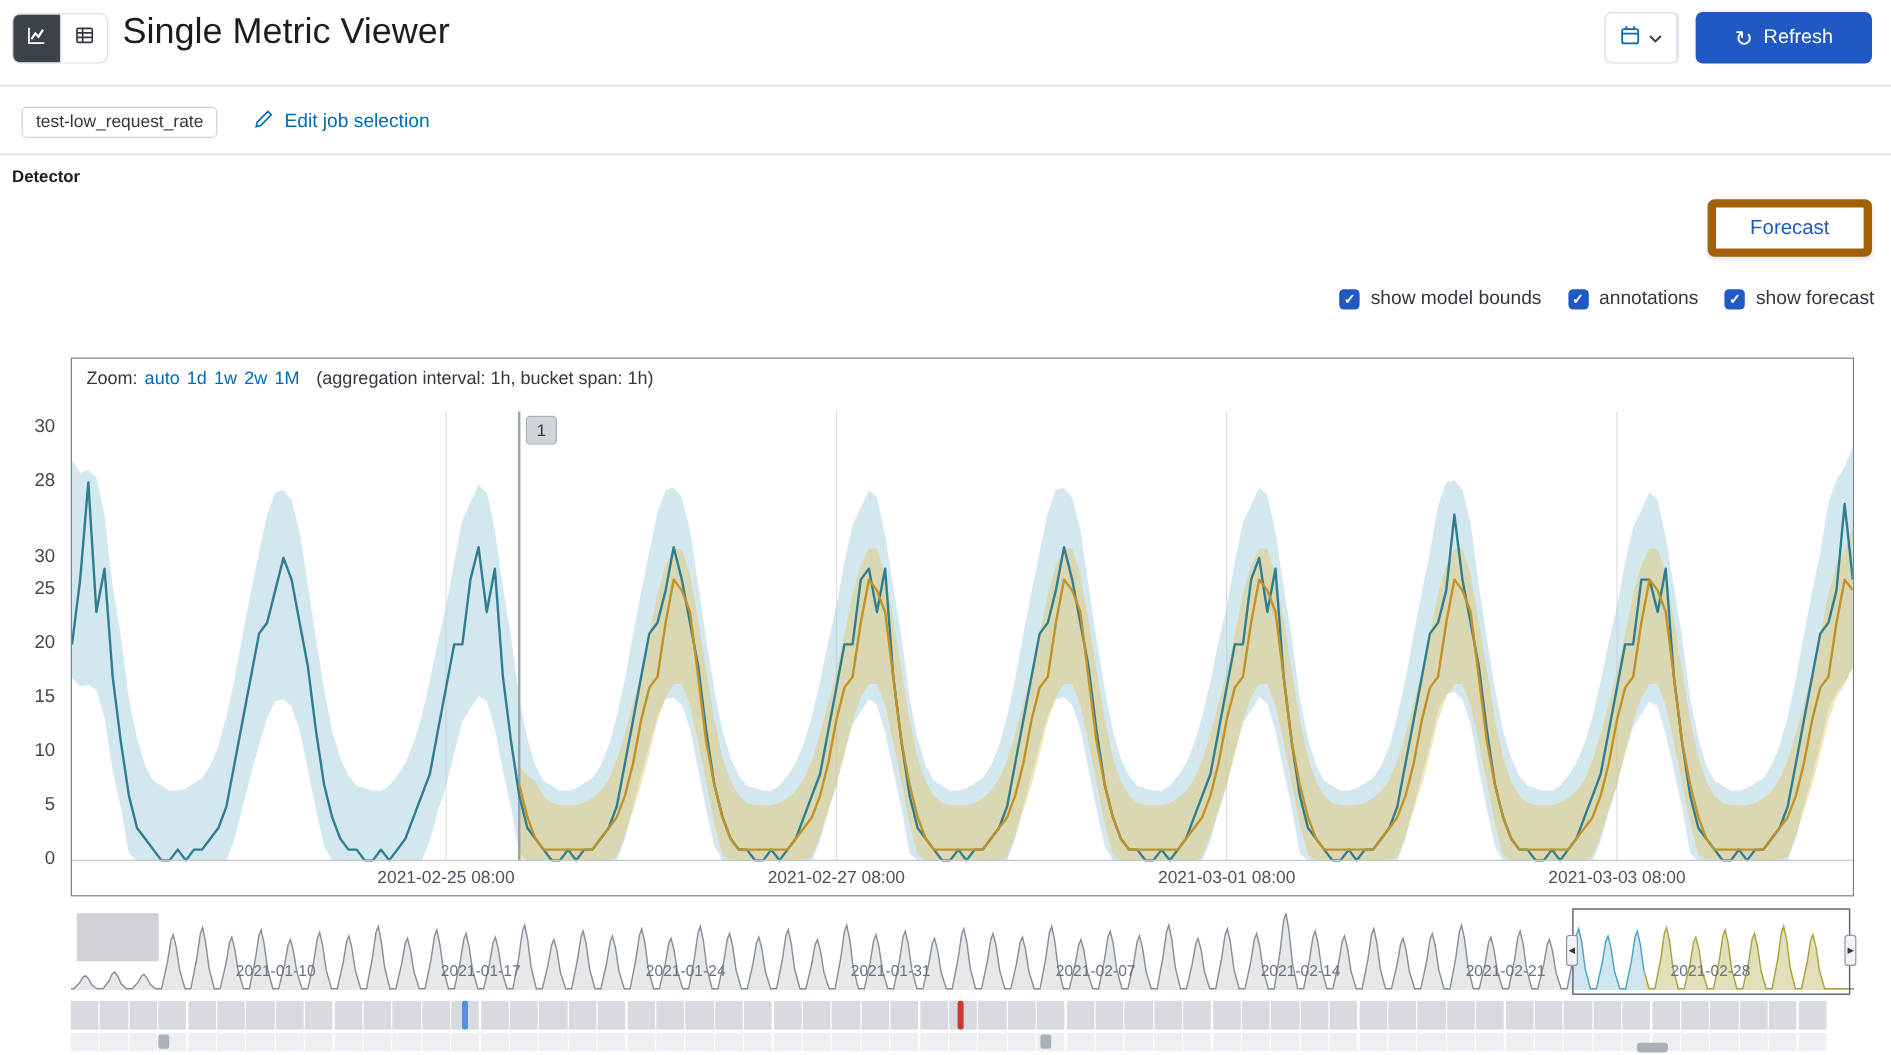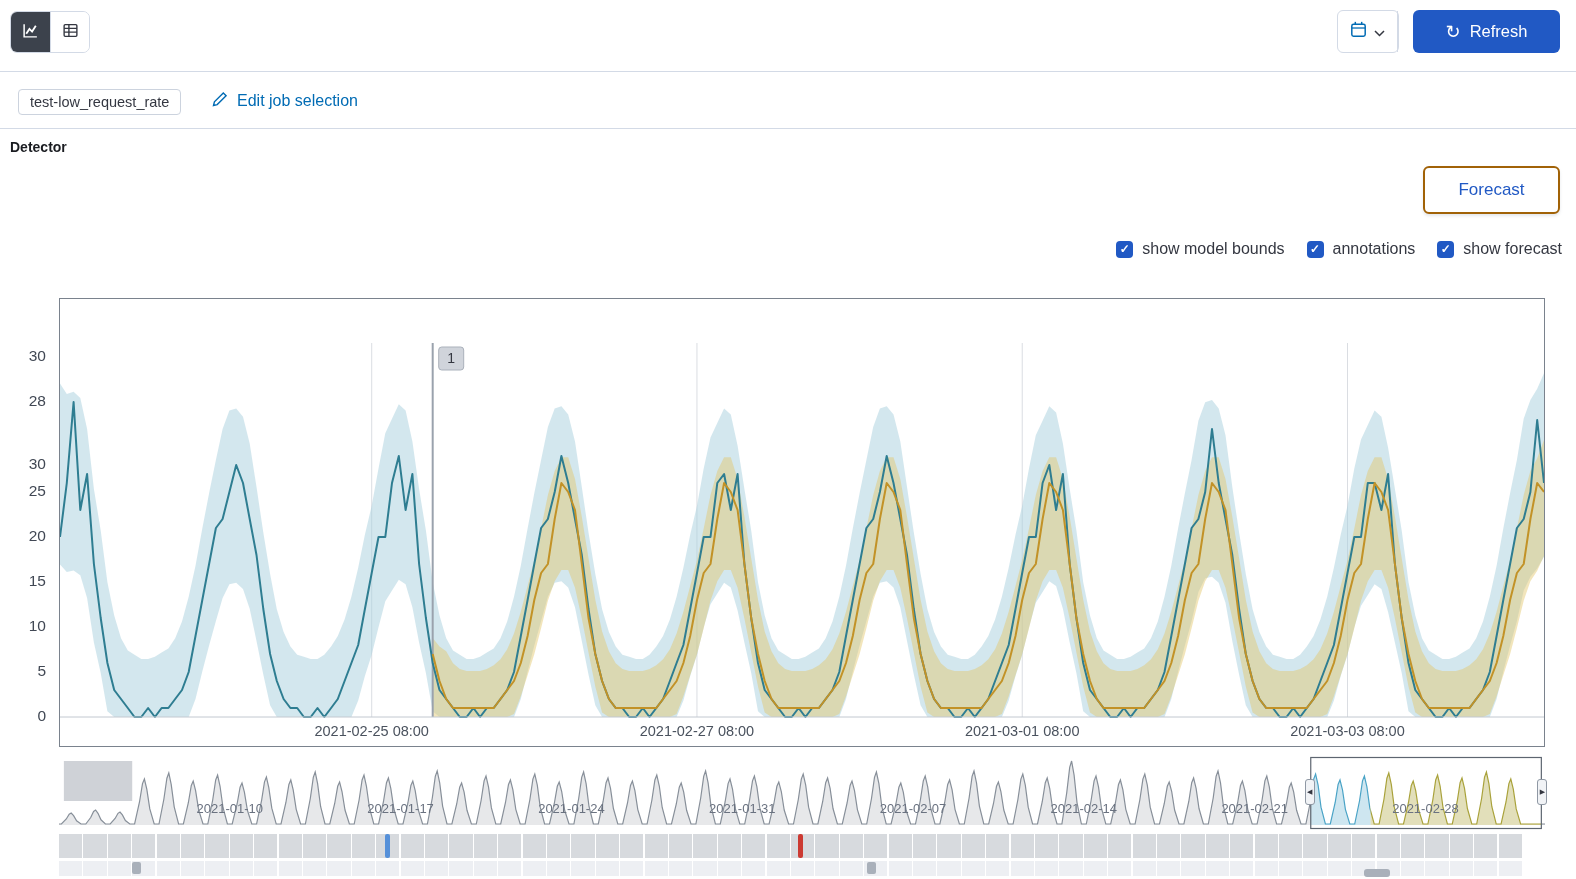--- a/index.html
+++ b/index.html
@@ -27,21 +27,21 @@
   .divider{left:0;right:0;height:1px;background:#d3dae6}
   
   .job-badge{left:18px;top:89px;padding:4px 11px;border:1px solid #ccd3de;border-radius:4px;
              font-size:14.5px;color:#343741;background:#fff}
   .edit-link{left:212px;top:91px;display:flex;align-items:center;gap:9px;color:#006bb4;font-size:16px;cursor:pointer}
   
   .detector-label{left:10px;top:139px;font-size:14px;font-weight:700;color:#1a1c21}
   .detector-select{left:10px;top:165px;width:211px;height:48px;background:#fafbfd;border:1px solid #d3dae6;
                    border-radius:6px;display:flex;align-items:center;justify-content:space-between;
                    padding:0 14px;font-size:16.5px;color:#343741;cursor:pointer;box-shadow:0 1px 2px rgba(152,162,179,.2)}
-  .forecast-btn{left:1423px;top:166px;width:137px;height:48px;background:#fff;border:2px solid #a16207;
+  .forecast-btn{left:1423px;top:166px;width:137px;height:48px;background:#fff;border:7px solid #a16207;
                 border-radius:6px;color:var(--accent);font-size:17px;font-weight:500;cursor:pointer;
                 font-family:inherit;box-shadow:0 2px 3px rgba(152,162,179,.25)}
   
   .chart-title{left:10px;top:246px;font-size:22.5px;color:#4e5968;font-weight:400}
   .cb-row{right:14px;top:240px;display:flex;align-items:center;gap:22px}
   .cb-item{display:flex;align-items:center;cursor:pointer}
   .cb-box{width:17px;height:17px;border-radius:4px;background:var(--accent);color:#fff;font-size:12px;
           font-weight:700;display:flex;align-items:center;justify-content:center}
   .cb-label{font-size:16px;color:#343741;margin-left:9px}
   
@@ -80,20 +80,21 @@
       <span>
         <svg width="17" height="17" viewBox="0 0 16 16">
             <rect x="2" y="2.5" width="12" height="11" rx="1" stroke="#343741" stroke-width="1.3" fill="none"></rect>
             <line x1="2" y1="6" x2="14" y2="6" stroke="#343741" stroke-width="1.3"></line>
             <line x1="2" y1="9.5" x2="14" y2="9.5" stroke="#343741" stroke-width="1.3"></line>
             <line x1="6.5" y1="2.5" x2="6.5" y2="13.5" stroke="#343741" stroke-width="1.3"></line>
           </svg>
       </span>
     </div>
   </div>
+  <h1 class="abs page-title">Single Metric Viewer</h1>
 
   <div class="abs datepicker">
     <div class="cal-btn">
       <span>
         <svg width="17" height="17" viewBox="0 0 16 16">
             <rect x="1.7" y="3" width="12.6" height="11.3" rx="1.6" stroke="#006bb4" stroke-width="1.4" fill="none"></rect>
             <line x1="5" y1="0.8" x2="5" y2="3.6" stroke="#006bb4" stroke-width="1.4"></line>
             <line x1="11" y1="0.8" x2="11" y2="3.6" stroke="#006bb4" stroke-width="1.4"></line>
             <line x1="1.7" y1="6.6" x2="14.3" y2="6.6" stroke="#006bb4" stroke-width="1.2"></line>
           </svg>
@@ -147,20 +148,29 @@
       <div class="y-label" style="top: 662px;">5</div>
       <div class="y-label" style="top: 617px;">10</div>
       <div class="y-label" style="top: 572px;">15</div>
       <div class="y-label" style="top: 527px;">20</div>
       <div class="y-label" style="top: 482px;">25</div>
       <div class="y-label" style="top: 455px;">30</div>
       <div class="y-label" style="top: 392px;">28</div>
       <div class="y-label" style="top: 347px;">30</div>
     </div>
   <div class="abs main-chart-box" id="main-chart-box">
+    <div class="zoom-row">
+      <span>Zoom:</span>
+      <span class="zoom-link">auto</span>
+      <span class="zoom-link">1d</span>
+      <span class="zoom-link">1w</span>
+      <span class="zoom-link">2w</span>
+      <span class="zoom-link">1M</span>
+      <span class="zoom-suffix">(aggregation interval: 1h, bucket span: 1h)</span>
+    </div>
   <svg class="main-svg" width="1484" height="413" viewBox="0 0 1484 413" style="position:absolute;left:0;top:34px">
         <line x1="311.7077625570776" y1="10" x2="311.7077625570776" y2="384" stroke="#dadde2" stroke-width="1"></line>
         <text x="311.7077625570776" y="403" text-anchor="middle" font-size="14.5" fill="#4a525e" font-family="&quot;Liberation Sans&quot;,sans-serif">2021-02-25 08:00</text>
         <line x1="636.9680365296804" y1="10" x2="636.9680365296804" y2="384" stroke="#dadde2" stroke-width="1"></line>
         <text x="636.9680365296804" y="403" text-anchor="middle" font-size="14.5" fill="#4a525e" font-family="&quot;Liberation Sans&quot;,sans-serif">2021-02-27 08:00</text>
         <line x1="962.2283105022831" y1="10" x2="962.2283105022831" y2="384" stroke="#dadde2" stroke-width="1"></line>
         <text x="962.2283105022831" y="403" text-anchor="middle" font-size="14.5" fill="#4a525e" font-family="&quot;Liberation Sans&quot;,sans-serif">2021-03-01 08:00</text>
         <line x1="1287.4885844748858" y1="10" x2="1287.4885844748858" y2="384" stroke="#dadde2" stroke-width="1"></line>
         <text x="1287.4885844748858" y="403" text-anchor="middle" font-size="14.5" fill="#4a525e" font-family="&quot;Liberation Sans&quot;,sans-serif">2021-03-03 08:00</text>
         <path d="M0.0,50.6L6.8,60.9L13.6,58.8L20.3,65.0L27.1,96.1L33.9,156.1L40.7,197.5L47.4,249.3L54.2,282.4L61.0,305.2L67.8,317.6L74.5,321.7L81.3,325.9L88.1,325.9L94.9,323.8L101.6,319.6L108.4,315.5L115.2,305.2L122.0,288.6L128.7,263.8L135.5,232.7L142.3,195.5L149.1,160.3L155.9,127.1L162.6,96.1L169.4,77.5L176.2,75.4L183.0,83.7L189.7,110.6L196.5,154.1L203.3,199.6L210.1,241.0L216.8,276.2L223.6,298.9L230.4,313.4L237.2,321.7L243.9,323.8L250.7,325.9L257.5,325.9L264.3,321.7L271.1,313.4L277.8,303.1L284.6,286.5L291.4,263.8L298.2,234.8L304.9,201.7L311.7,172.7L318.5,135.4L325.3,100.2L332.0,85.7L338.8,71.3L345.6,77.5L352.4,108.5L359.1,156.1L365.9,197.5L372.7,249.3L379.5,282.4L386.2,305.2L393.0,317.6L399.8,321.7L406.6,325.9L413.4,325.9L420.1,323.8L426.9,319.6L433.7,315.5L440.5,305.2L447.2,288.6L454.0,263.8L460.8,232.7L467.6,195.5L474.3,160.3L481.1,127.1L487.9,94.0L494.7,75.4L501.4,73.3L508.2,81.6L515.0,108.5L521.8,154.1L528.5,199.6L535.3,241.0L542.1,276.2L548.9,298.9L555.7,313.4L562.4,321.7L569.2,323.8L576.0,325.9L582.8,325.9L589.5,321.7L596.3,313.4L603.1,303.1L609.9,286.5L616.6,263.8L623.4,234.8L630.2,201.7L637.0,172.7L643.7,135.4L650.5,104.4L657.3,89.9L664.1,75.4L670.8,81.6L677.6,112.7L684.4,156.1L691.2,197.5L698.0,249.3L704.7,282.4L711.5,305.2L718.3,317.6L725.1,321.7L731.8,325.9L738.6,325.9L745.4,323.8L752.2,319.6L758.9,315.5L765.7,305.2L772.5,288.6L779.3,263.8L786.0,232.7L792.8,195.5L799.6,160.3L806.4,127.1L813.2,94.0L819.9,75.4L826.7,73.3L833.5,81.6L840.3,108.5L847.0,154.1L853.8,199.6L860.6,241.0L867.4,276.2L874.1,298.9L880.9,313.4L887.7,321.7L894.5,323.8L901.2,325.9L908.0,325.9L914.8,321.7L921.6,313.4L928.3,303.1L935.1,286.5L941.9,263.8L948.7,234.8L955.5,201.7L962.2,172.7L969.0,135.4L975.8,102.3L982.6,87.8L989.3,73.3L996.1,79.5L1002.9,110.6L1009.7,156.1L1016.4,197.5L1023.2,249.3L1030.0,282.4L1036.8,305.2L1043.5,317.6L1050.3,321.7L1057.1,325.9L1063.9,325.9L1070.6,323.8L1077.4,319.6L1084.2,315.5L1091.0,305.2L1097.8,288.6L1104.5,263.8L1111.3,232.7L1118.1,195.5L1124.9,160.3L1131.6,127.1L1138.4,87.8L1145.2,69.2L1152.0,67.1L1158.7,75.4L1165.5,102.3L1172.3,154.1L1179.1,199.6L1185.8,241.0L1192.6,276.2L1199.4,298.9L1206.2,313.4L1212.9,321.7L1219.7,323.8L1226.5,325.9L1233.3,325.9L1240.1,321.7L1246.8,313.4L1253.6,303.1L1260.4,286.5L1267.2,263.8L1273.9,234.8L1280.7,201.7L1287.5,172.7L1294.3,135.4L1301.0,106.4L1307.8,91.9L1314.6,77.5L1321.4,83.7L1328.1,114.7L1334.9,156.1L1341.7,197.5L1348.5,249.3L1355.3,282.4L1362.0,305.2L1368.8,317.6L1375.6,321.7L1382.4,325.9L1389.1,325.9L1395.9,323.8L1402.7,319.6L1409.5,315.5L1416.2,305.2L1423.0,288.6L1429.8,263.8L1436.6,232.7L1443.3,195.5L1450.1,160.3L1456.9,127.1L1463.7,85.7L1470.4,67.1L1477.2,55.7L1484.0,40.2L1484.0,223.8L1477.2,235.3L1470.4,243.7L1463.7,257.5L1456.9,288.1L1450.1,312.5L1443.3,338.6L1436.6,366.1L1429.8,384.0L1423.0,384.0L1416.2,384.0L1409.5,384.0L1402.7,384.0L1395.9,384.0L1389.1,384.0L1382.4,384.0L1375.6,384.0L1368.8,384.0L1362.0,384.0L1355.3,384.0L1348.5,378.3L1341.7,340.1L1334.9,309.5L1328.1,278.9L1321.4,255.9L1314.6,251.3L1307.8,262.1L1301.0,272.8L1294.3,294.2L1287.5,321.7L1280.7,343.1L1273.9,367.6L1267.2,384.0L1260.4,384.0L1253.6,384.0L1246.8,384.0L1240.1,384.0L1233.3,384.0L1226.5,384.0L1219.7,384.0L1212.9,384.0L1206.2,384.0L1199.4,384.0L1192.6,384.0L1185.8,372.2L1179.1,341.6L1172.3,307.9L1165.5,269.7L1158.7,249.8L1152.0,243.7L1145.2,245.2L1138.4,259.0L1131.6,288.1L1124.9,312.5L1118.1,338.6L1111.3,366.1L1104.5,384.0L1097.8,384.0L1091.0,384.0L1084.2,384.0L1077.4,384.0L1070.6,384.0L1063.9,384.0L1057.1,384.0L1050.3,384.0L1043.5,384.0L1036.8,384.0L1030.0,384.0L1023.2,378.3L1016.4,340.1L1009.7,309.5L1002.9,275.8L996.1,252.9L989.3,248.3L982.6,259.0L975.8,269.7L969.0,294.2L962.2,321.7L955.5,343.1L948.7,367.6L941.9,384.0L935.1,384.0L928.3,384.0L921.6,384.0L914.8,384.0L908.0,384.0L901.2,384.0L894.5,384.0L887.7,384.0L880.9,384.0L874.1,384.0L867.4,384.0L860.6,372.2L853.8,341.6L847.0,307.9L840.3,274.3L833.5,254.4L826.7,248.3L819.9,249.8L813.2,263.6L806.4,288.1L799.6,312.5L792.8,338.6L786.0,366.1L779.3,384.0L772.5,384.0L765.7,384.0L758.9,384.0L752.2,384.0L745.4,384.0L738.6,384.0L731.8,384.0L725.1,384.0L718.3,384.0L711.5,384.0L704.7,384.0L698.0,378.3L691.2,340.1L684.4,309.5L677.6,277.4L670.8,254.4L664.1,249.8L657.3,260.5L650.5,271.2L643.7,294.2L637.0,321.7L630.2,343.1L623.4,367.6L616.6,384.0L609.9,384.0L603.1,384.0L596.3,384.0L589.5,384.0L582.8,384.0L576.0,384.0L569.2,384.0L562.4,384.0L555.7,384.0L548.9,384.0L542.1,384.0L535.3,372.2L528.5,341.6L521.8,307.9L515.0,274.3L508.2,254.4L501.4,248.3L494.7,249.8L487.9,263.6L481.1,288.1L474.3,312.5L467.6,338.6L460.8,366.1L454.0,384.0L447.2,384.0L440.5,384.0L433.7,384.0L426.9,384.0L420.1,384.0L413.4,384.0L406.6,384.0L399.8,384.0L393.0,384.0L386.2,384.0L379.5,384.0L372.7,378.3L365.9,340.1L359.1,309.5L352.4,274.3L345.6,251.3L338.8,246.8L332.0,257.5L325.3,268.2L318.5,294.2L311.7,321.7L304.9,343.1L298.2,367.6L291.4,384.0L284.6,384.0L277.8,384.0L271.1,384.0L264.3,384.0L257.5,384.0L250.7,384.0L243.9,384.0L237.2,384.0L230.4,384.0L223.6,384.0L216.8,384.0L210.1,372.2L203.3,341.6L196.5,307.9L189.7,275.8L183.0,255.9L176.2,249.8L169.4,251.3L162.6,265.1L155.9,288.1L149.1,312.5L142.3,338.6L135.5,366.1L128.7,384.0L122.0,384.0L115.2,384.0L108.4,384.0L101.6,384.0L94.9,384.0L88.1,384.0L81.3,384.0L74.5,384.0L67.8,384.0L61.0,384.0L54.2,384.0L47.4,378.3L40.7,340.1L33.9,309.5L27.1,265.1L20.3,242.2L13.6,237.6L6.8,239.1L0.0,231.5Z" fill="#a8cfdd" fill-opacity="0.5" stroke="none"></path>

